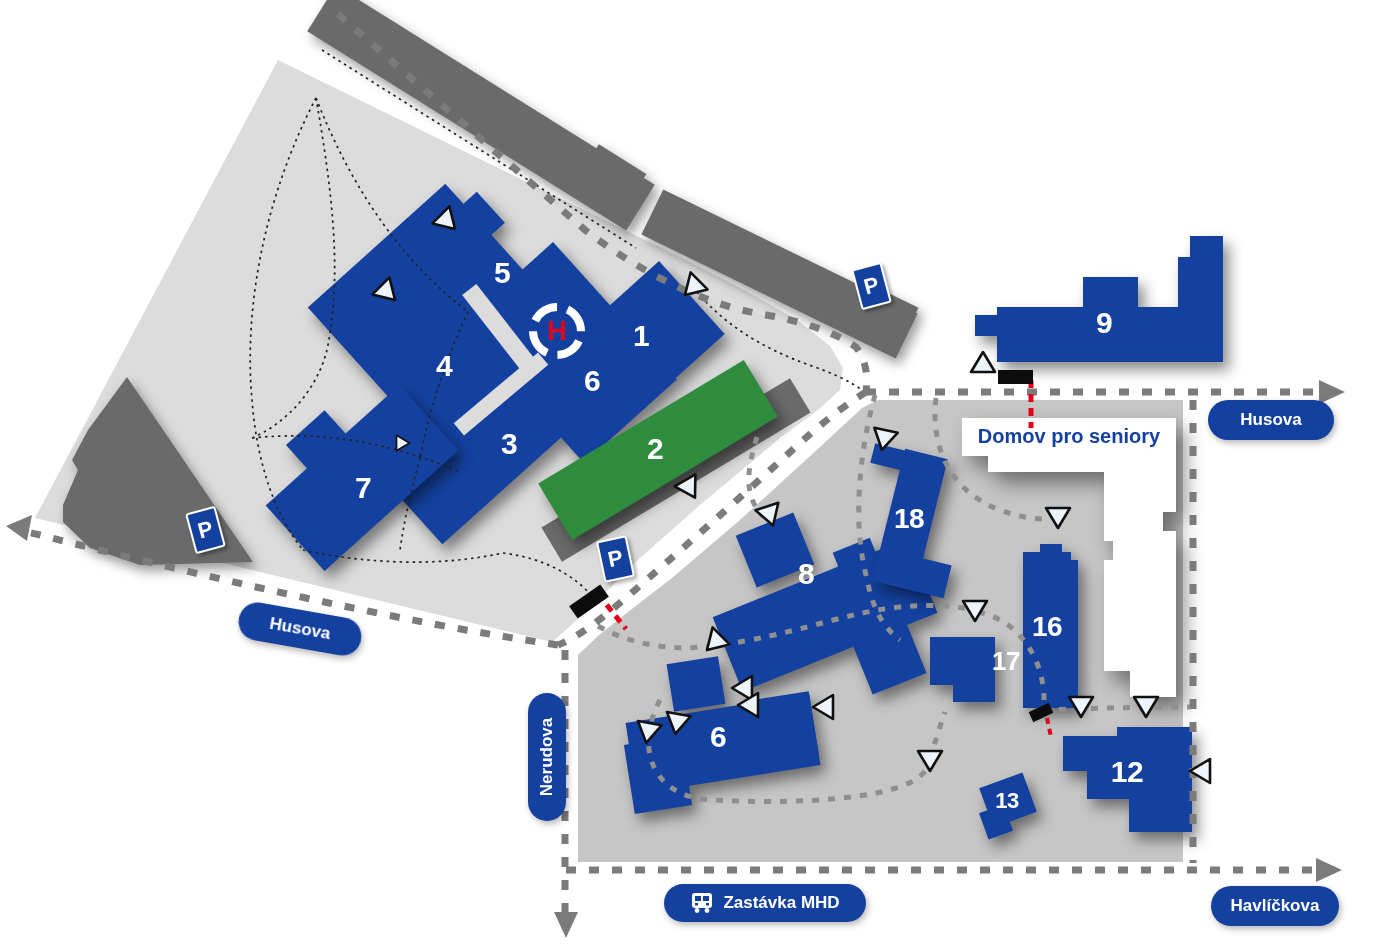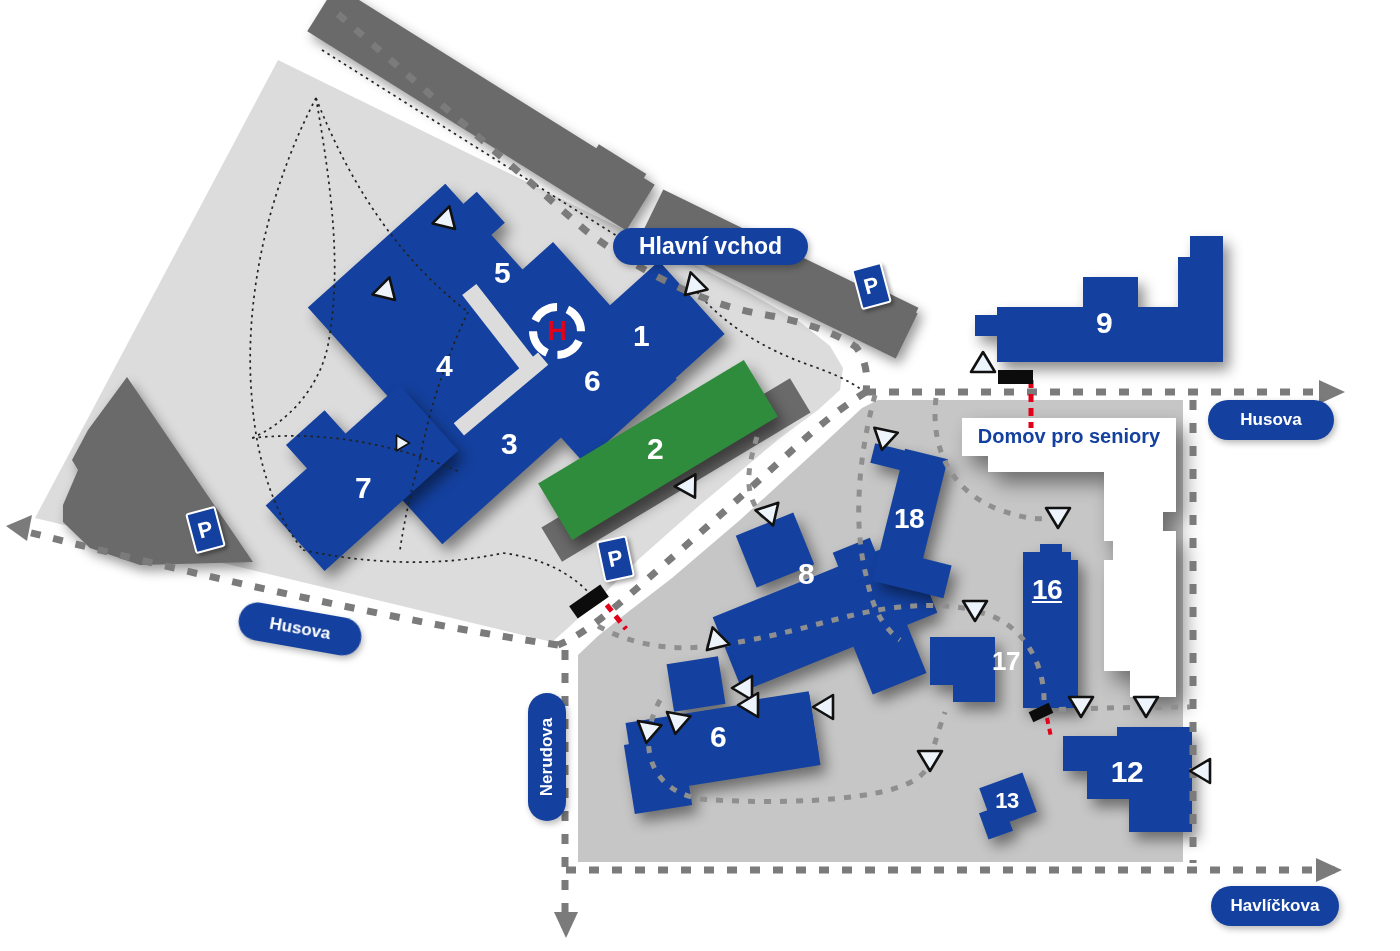--- a/index.html
+++ b/index.html
@@ -186,21 +186,21 @@
   <span class="num" style="left:509px;top:444px;">3</span>
   <span class="num" style="left:444px;top:366px;">4</span>
   <span class="num" style="left:502px;top:273px;">5</span>
   <span class="num" style="left:592px;top:381px;">6</span>
   <span class="num" style="left:363px;top:488px;">7</span>
   <span class="num" style="left:806px;top:574px;">8</span>
   <span class="num" style="left:1104px;top:323px;">9</span>
   <span class="num" style="left:1127px;top:772px;">12</span>
   <span class="num" style="left:718px;top:737px;">6</span>
   <span class="num" style="left:1007px;top:801px;font-size:22px;">13</span>
-  <span class="num" style="left:1047px;top:590px;font-size:28px;text-decoration:underline;">16</span>
+  <span class="num" style="left:1047px;top:627px;font-size:28px;">16</span>
   <span class="num" style="left:1006px;top:661px;font-size:26px;">17</span>
   <span class="num" style="left:909px;top:519px;font-size:28px;">18</span>
 
   <div class="heli" style="left:523px;top:297px;">
     <svg width="68" height="68" viewBox="0 0 68 68">
       <circle cx="34" cy="34" r="24" fill="none" stroke="#fff" stroke-width="8" stroke-dasharray="27 10.7" transform="rotate(24 34 34)"></circle>
     </svg>
   </div>
   <span class="heli-h" style="left:557px;top:331px;">H</span>
 
@@ -308,30 +308,41 @@
   <div class="pbadge" style="left:856px;top:265px;transform:rotate(-15deg);">
       <span>P</span>
     </div>
   <div class="pbadge" style="left:190px;top:509px;transform:rotate(-15deg);">
       <span>P</span>
     </div>
   <div class="pbadge" style="left:600px;top:538px;transform:rotate(-12deg);">
       <span>P</span>
     </div>
 
-  <div class="pill" style="left:613px;top:228px;width:195px;height:37px;font-size:23px;">
-    <span>Hlavní vchod</span>
-  </div>
   <div class="pill" style="left:238px;top:610px;width:124px;height:38px;font-size:17px;transform:rotate(10deg);">
     <span>Husova</span>
   </div>
   <div class="pill" style="left:1208px;top:400px;width:126px;height:40px;font-size:17px;">
     <span>Husova</span>
   </div>
   <div class="pill" style="left:528px;top:693px;width:38px;height:128px;font-size:17px;">
     <span class="vtext">Nerudova</span>
   </div>
   <div class="pill" style="left:1211px;top:886px;width:128px;height:40px;font-size:17px;">
     <span>Havlíčkova</span>
   </div>
+  <div class="pill" style="left:664px;top:884px;width:202px;height:38px;font-size:17px;gap:9px;">
+    <span style="display:flex;">
+      <svg width="24" height="24" viewBox="0 0 24 24">
+        <rect x="2" y="2" width="20" height="15" rx="3" fill="#fff"></rect>
+        <rect x="5" y="5" width="6" height="5" fill="var(--building-blue)"></rect>
+        <rect x="13" y="5" width="6" height="5" fill="var(--building-blue)"></rect>
+        <rect x="5" y="12" width="3" height="2.5" fill="var(--building-blue)"></rect>
+        <rect x="16" y="12" width="3" height="2.5" fill="var(--building-blue)"></rect>
+        <circle cx="7" cy="19.5" r="2.4" fill="#fff"></circle>
+        <circle cx="17" cy="19.5" r="2.4" fill="#fff"></circle>
+      </svg>
+    </span>
+    <span>Zastávka MHD</span>
+  </div>
   <span class="domov-label" style="left:1069px;top:436px;">Domov pro seniory</span>
 
 </div>
 
 </body></html>

